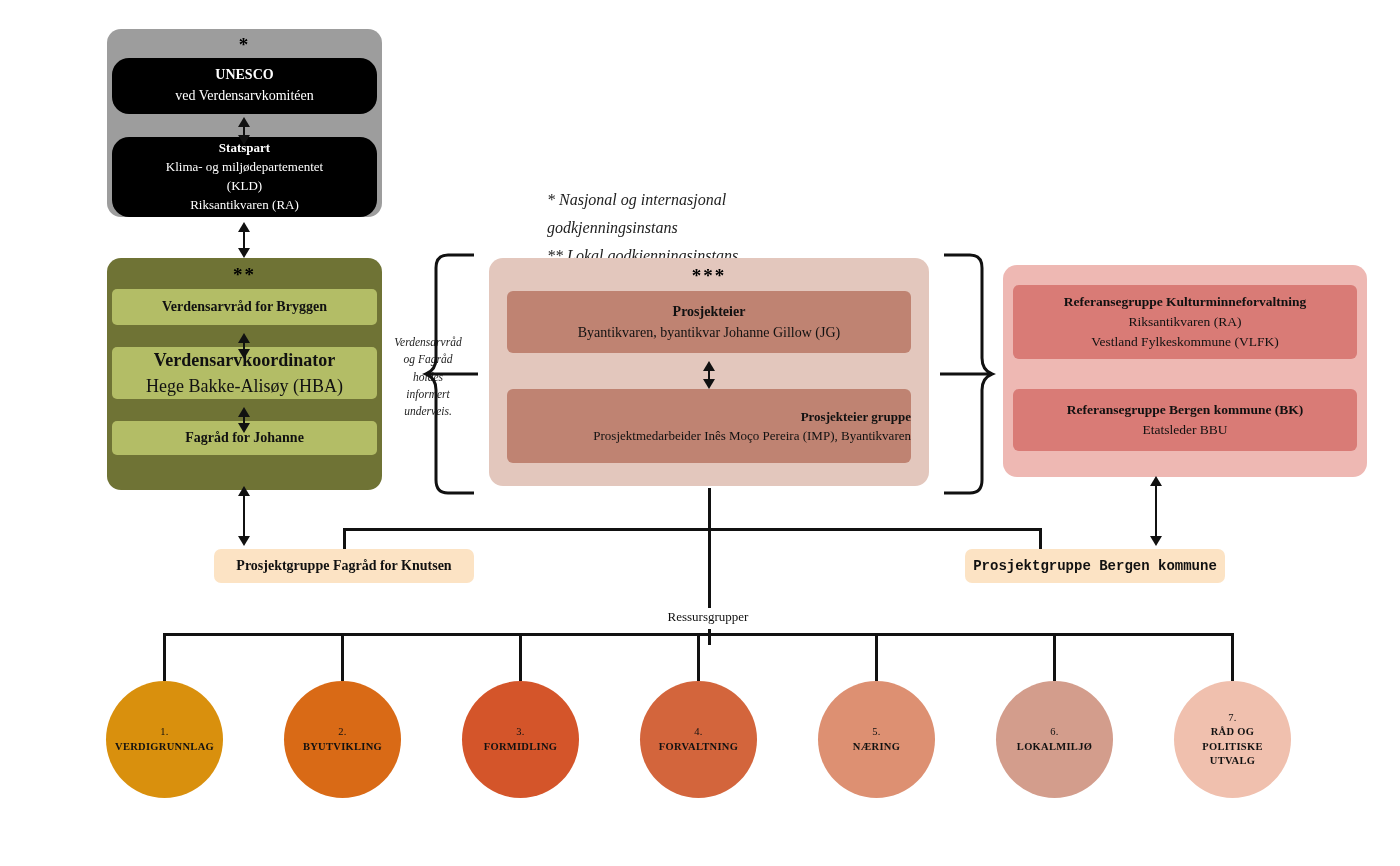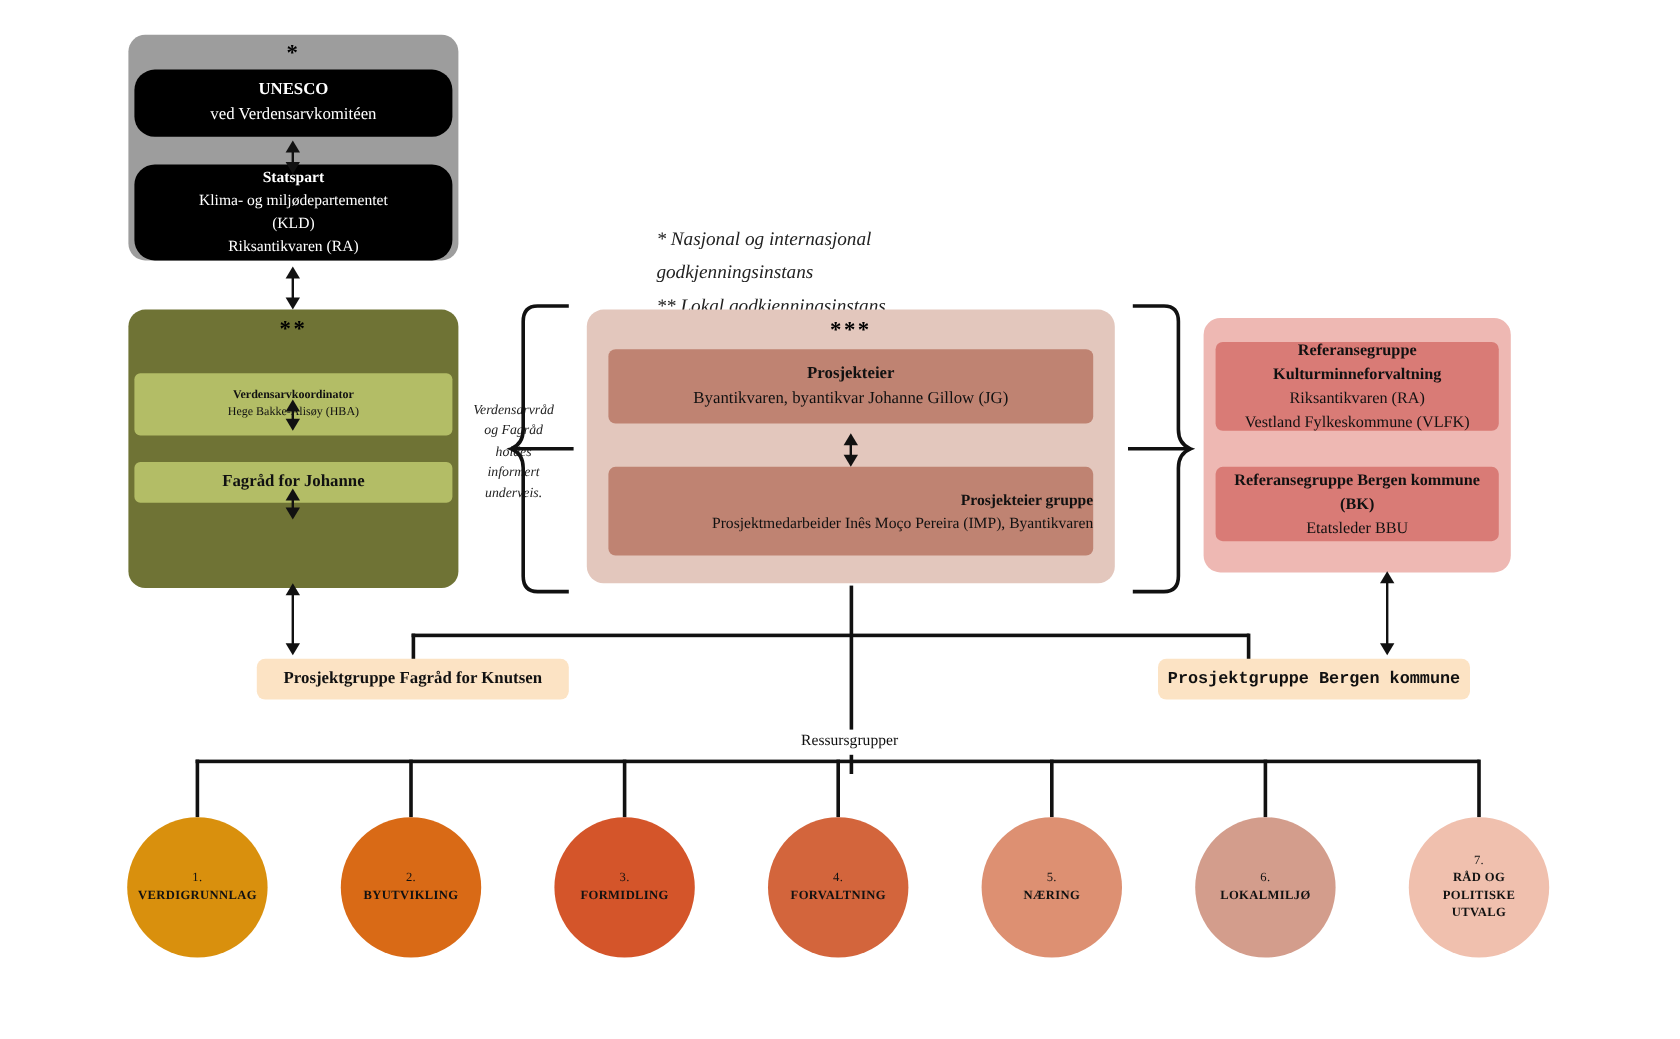--- a/index.html
+++ b/index.html
@@ -197,22 +197,25 @@
   <div class="vline" style="left:243px; top:121px; width:2px; height:18px;"></div>
   <div class="arrowhead arrow-up" style="left:238px; top:117px;"></div>
   <div class="arrowhead arrow-down" style="left:238px; top:135px;"></div>
 
   <div class="vline" style="left:243px; top:228px; width:2px; height:24px;"></div>
   <div class="arrowhead arrow-up" style="left:238px; top:222px;"></div>
   <div class="arrowhead arrow-down" style="left:238px; top:248px;"></div>
 
   <div class="group grp-green" style="left:107px; top:258px; width:275px; height:232px;">
     <div class="asterisk">**</div>
+    <div class="cell" style="margin:0 5px; height:36px; font-size:14px;">
+      <div class="title">Verdensarvråd for Bryggen</div>
+    </div>
     <div style="height:22px;"></div>
-    <div class="cell" style="margin:0 5px; height:52px; font-size:10px; line-height:1.45;">
+    <div class="cell" style="margin:0 5px; height:52px; font-size:18px; line-height:1.45;">
       <div class="title">Verdensarvkoordinator</div>
       <div class="sub">Hege Bakke-Alisøy (HBA)</div>
     </div>
     <div style="height:22px;"></div>
     <div class="cell" style="margin:0 5px; height:34px; font-size:14px;">
       <div class="title">Fagråd for Johanne</div>
     </div>
   </div>
 
   <div class="vline" style="left:243px; top:338px; width:2px; height:14px;"></div>
@@ -257,21 +260,21 @@
 
   <div class="vline" style="left:708px; top:366px; width:2px; height:16px;"></div>
   <div class="arrowhead arrow-up" style="left:703px; top:361px;"></div>
   <div class="arrowhead arrow-down" style="left:703px; top:379px;"></div>
 
   <svg class="abs" style="left:936px; top:252px;" width="60" height="244" viewBox="0 0 60 244">
     <path d="M 8 3 L 34 3 Q 46 3 46 16 L 46 106 Q 46 118 56 122 Q 46 126 46 138 L 46 228 Q 46 241 34 241 L 8 241" fill="none" stroke="#111111" stroke-width="3"></path>
     <path d="M 56 122 L 4 122" fill="none" stroke="#111111" stroke-width="3"></path>
   </svg>
 
-  <div class="group grp-red" style="left:1003px; top:265px; width:256px; height:212px;">
+  <div class="group grp-red" style="left:1003px; top:265px; width:364px; height:212px;">
     <div style="height:20px;"></div>
     <div class="cell" style="margin:0 10px; height:74px; font-size:13.5px; line-height:1.5;">
       <div class="title">Referansegruppe Kulturminneforvaltning</div>
       <div class="sub">Riksantikvaren (RA)</div>
       <div class="sub">Vestland Fylkeskommune (VLFK)</div>
     </div>
     <div style="height:30px;"></div>
     <div class="cell" style="margin:0 10px; height:62px; font-size:13.5px; line-height:1.5;">
       <div class="title">Referansegruppe Bergen kommune (BK)</div>
       <div class="sub">Etatsleder BBU</div>

